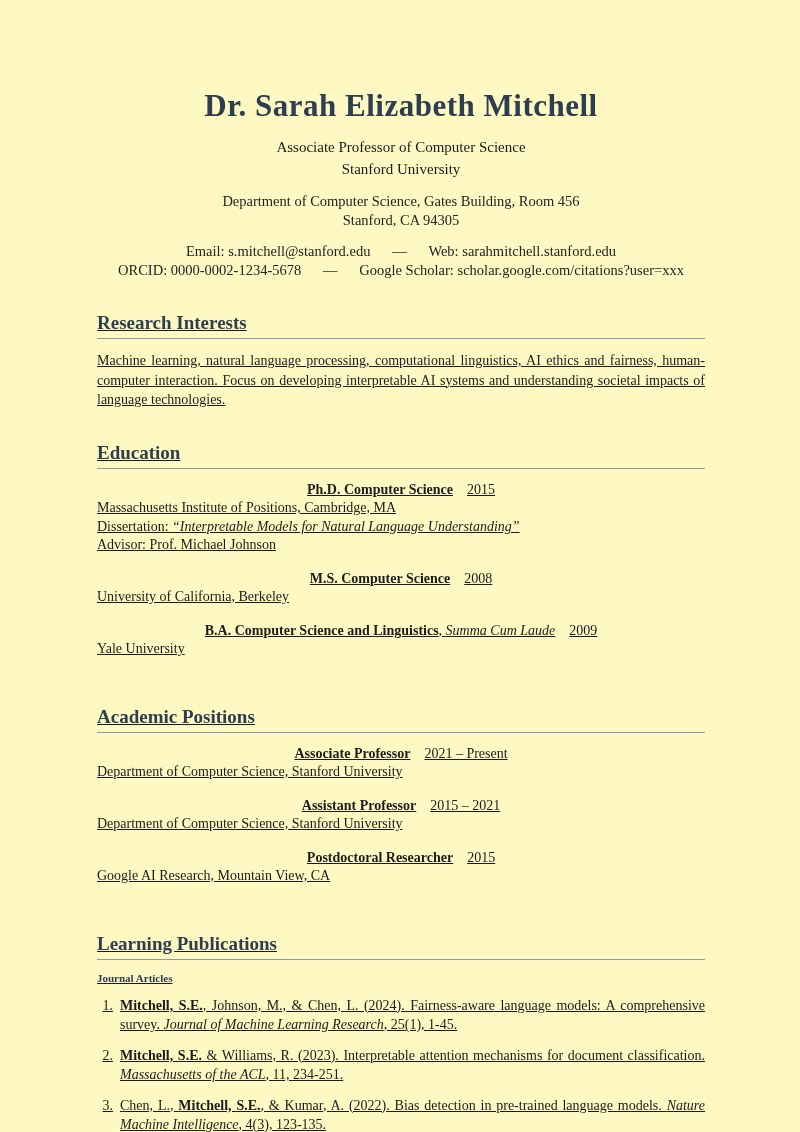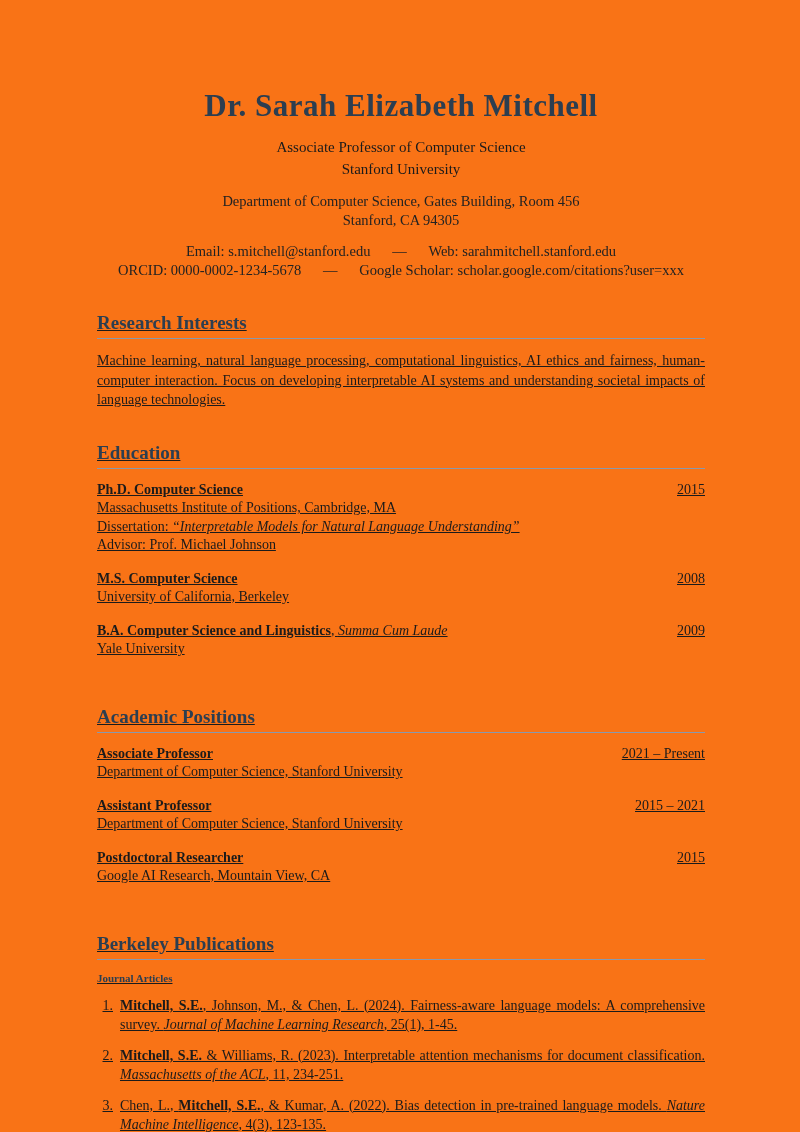--- a/index.html
+++ b/index.html
@@ -9,21 +9,21 @@
     font-family: "Liberation Serif", "DejaVu Serif", serif;
     color: #1b1b1b;
   }
   .page {
     width: 800px;
     height: 1132px;
     padding: 0 95px 48px 97px;
     display: flex;
     flex-direction: column;
     overflow: hidden;
-    background: #f97316;
+    background: #fef9c3;
   }
   .b { font-weight: bold; }
   .i { font-style: italic; }
 
   
   .cv-header { text-align: center; margin-top: 88px; }
   .person-name {
     font-size: 31px;
     font-weight: bold;
     color: #2c3e50;
@@ -49,21 +49,21 @@
   }
   .body-text {
     font-size: 14px;
     line-height: 19.5px;
     text-align: justify;
   }
 
   .entry { margin-bottom: 15px; }
   .entry-row {
     display: flex;
-    justify-content: space-between;
+    justify-content: center;
     align-items: baseline;
   }
   .entry-title { font-size: 14px; line-height: 18.5px; }
   .entry-year {
     font-size: 14px;
     white-space: nowrap;
     padding-left: 14px;
     font-weight: normal;
   }
   .entry-line { font-size: 14px; line-height: 18.5px; }
@@ -170,21 +170,21 @@
     <div class="entry">
       <div class="entry-row">
         <span class="entry-title b">Postdoctoral Researcher</span>
         <span class="entry-year">2015</span>
       </div>
       <div class="entry-line">Google AI Research, Mountain View, CA</div>
     </div>
   </section>
 
   <section class="section">
-    <h2 class="section-heading">Berkeley Publications</h2>
+    <h2 class="section-heading">Learning Publications</h2>
     <h3 class="sub-heading">Journal Articles</h3>
 
     <div class="pub-item">
       <span class="pub-num">1.</span>
       <span class="pub-text"><span class="b">Mitchell, S.E.</span><span>, Johnson, M., &amp; Chen, L. (2024). Fairness-aware language models: A comprehensive survey. </span><span class="i">Journal of Machine Learning Research</span><span>, 25(1), 1-45.</span></span>
     </div>
 
     <div class="pub-item">
       <span class="pub-num">2.</span>
       <span class="pub-text"><span class="b">Mitchell, S.E.</span><span> &amp; Williams, R. (2023). Interpretable attention mechanisms for document classification. </span><span class="i">Massachusetts of the ACL</span><span>, 11, 234-251.</span></span>

